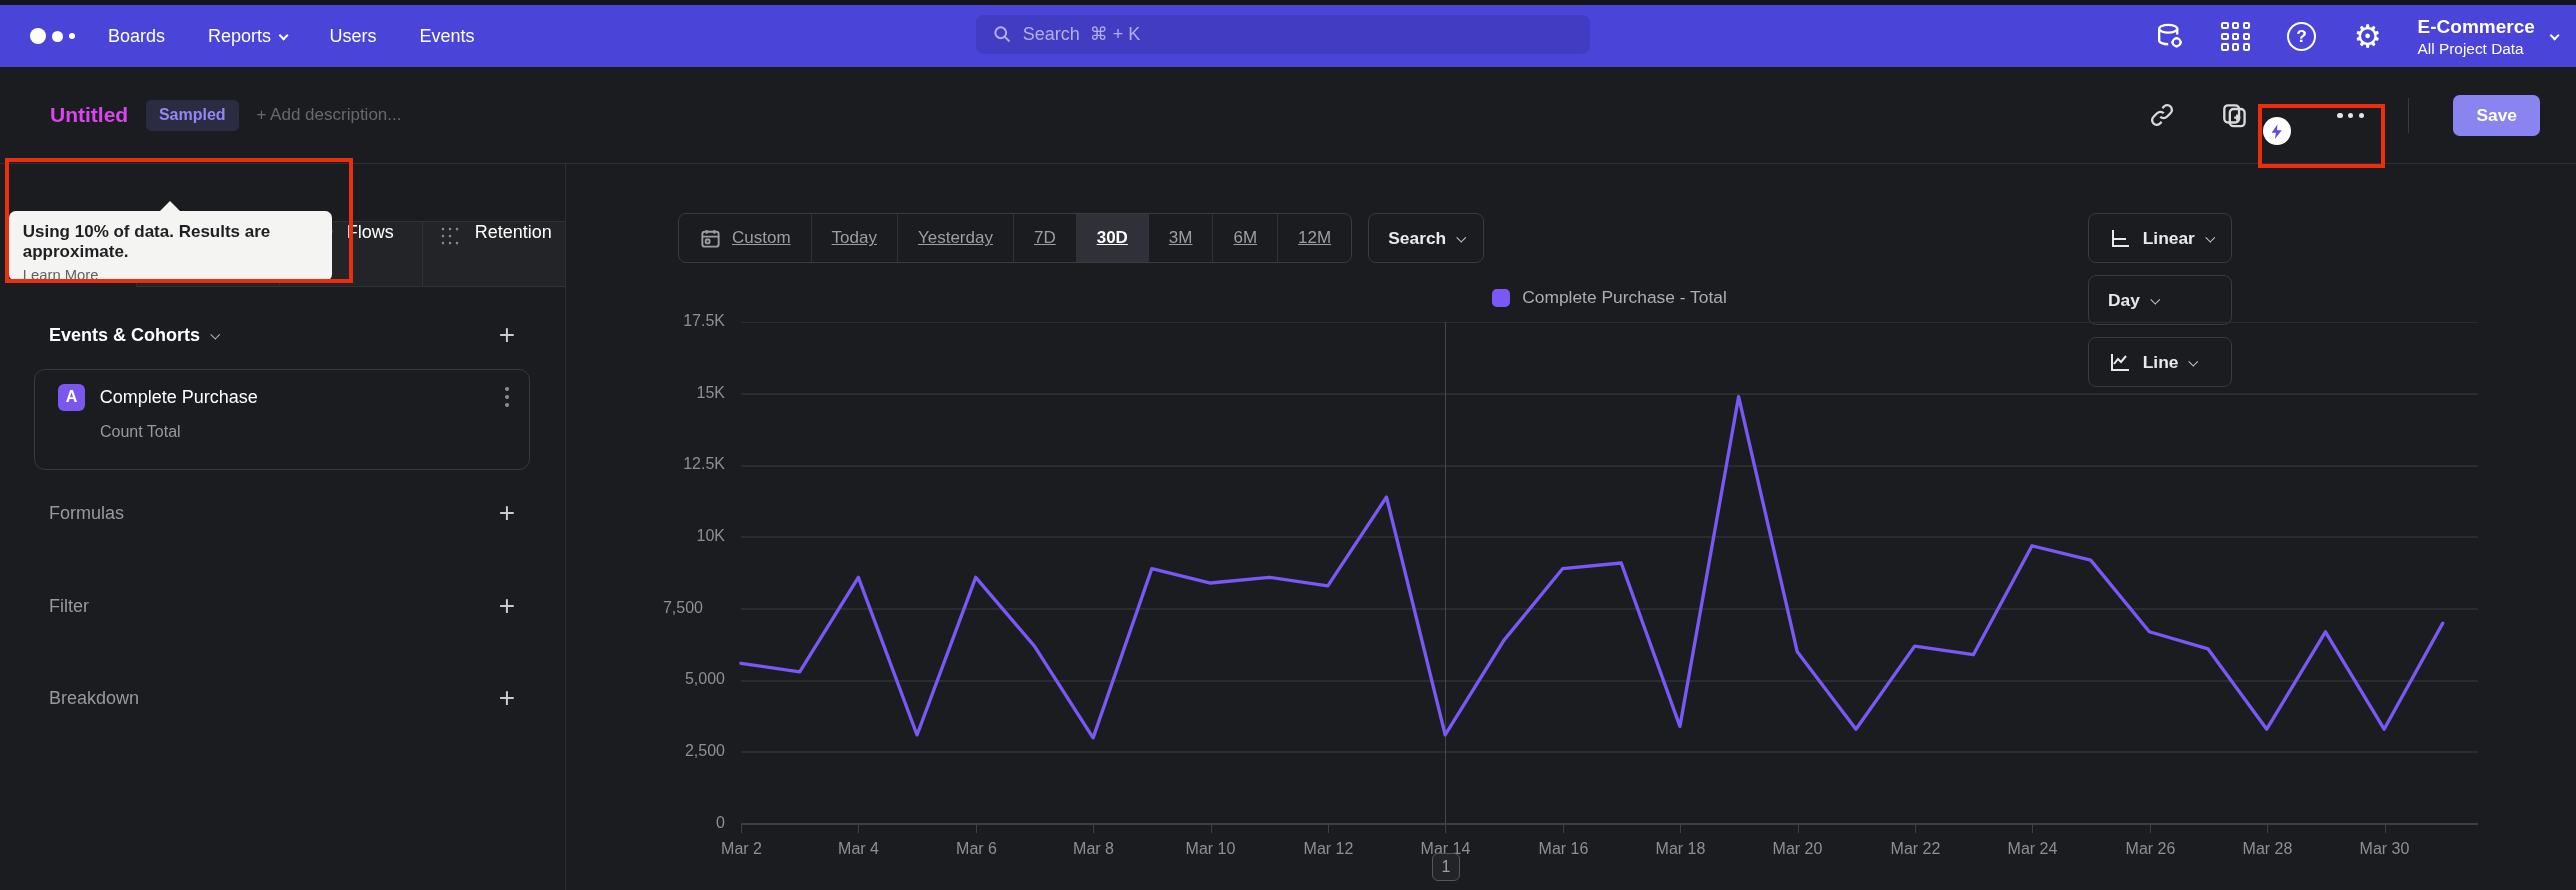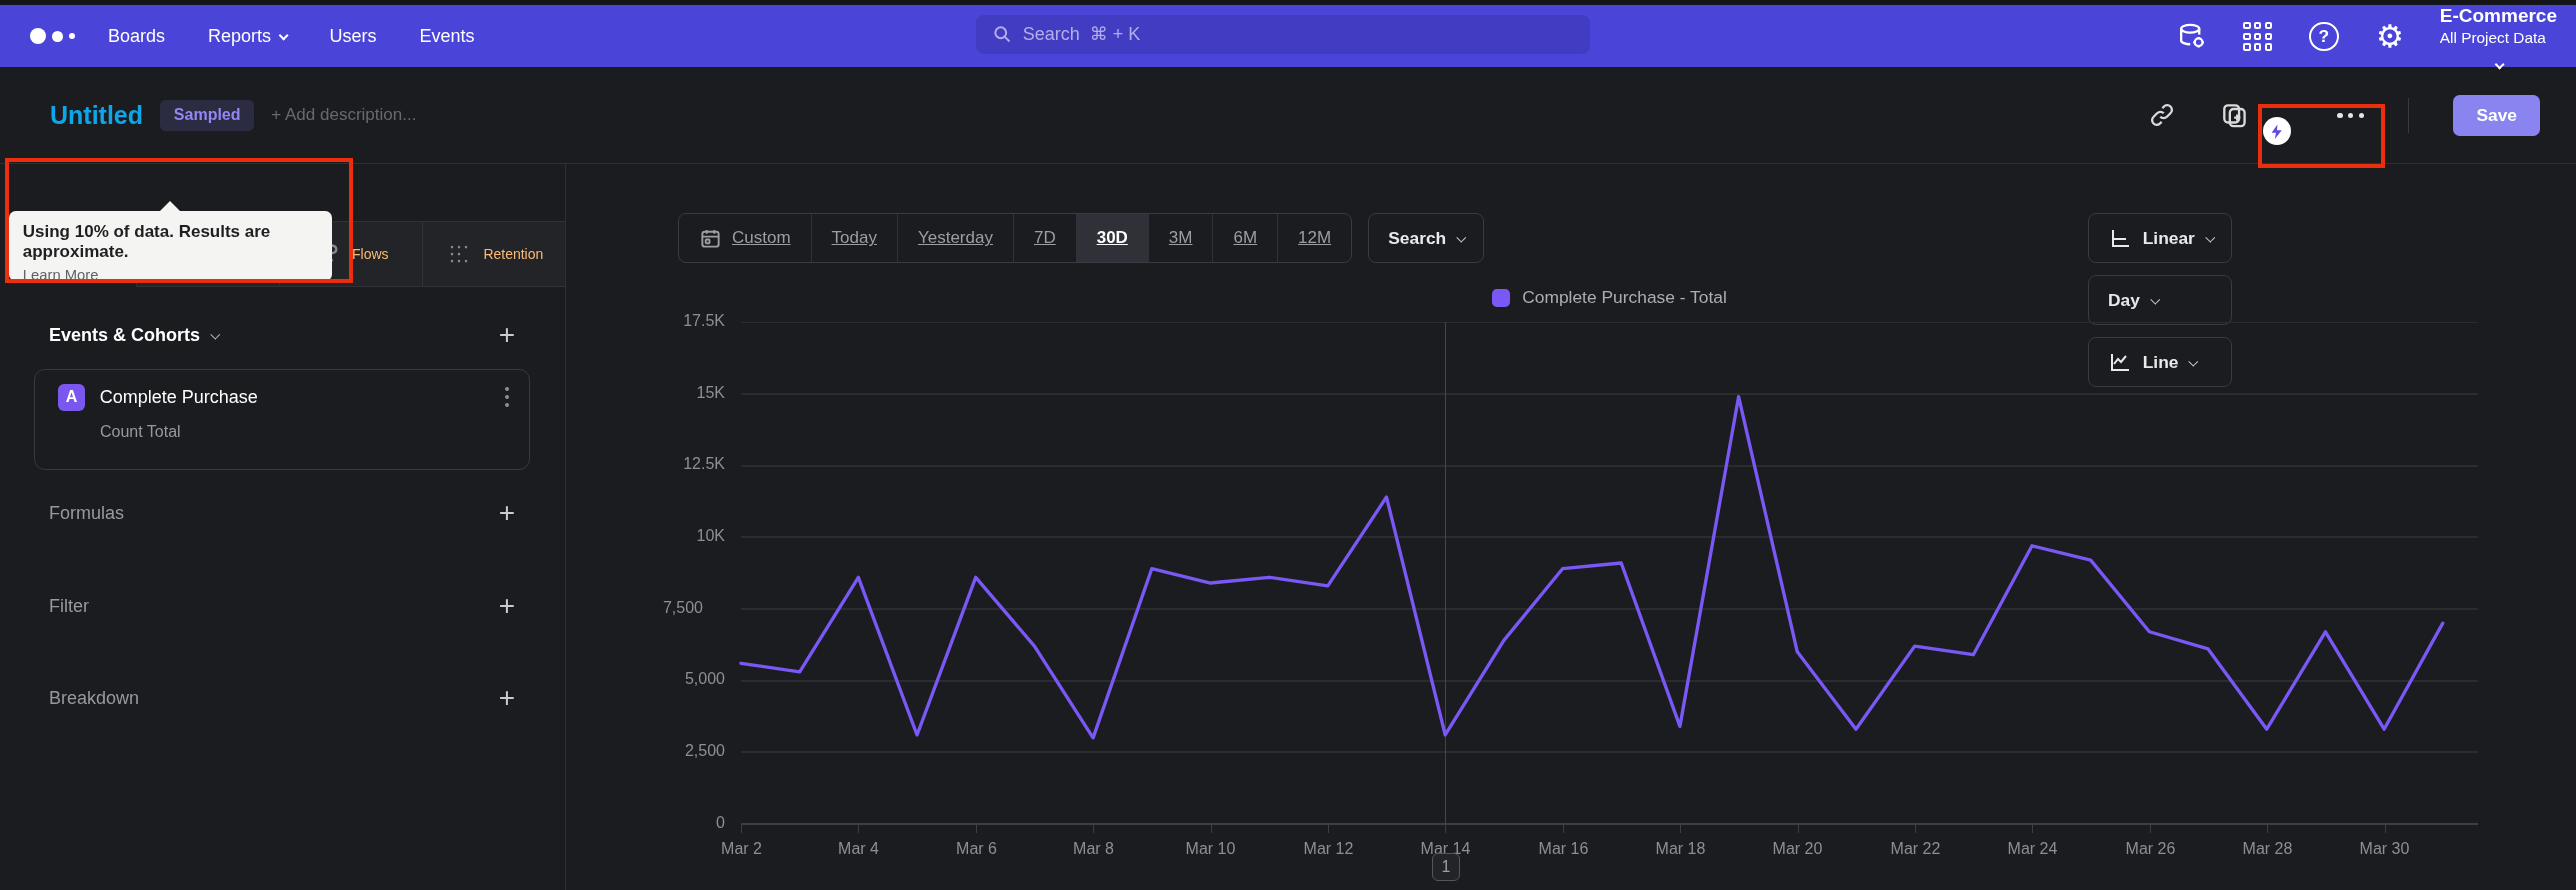--- a/index.html
+++ b/index.html
@@ -23,29 +23,29 @@
   .search-wrap input { flex:1; background:transparent; border:none; outline:none; color:#dcd9f6;
           font-size:18px; font-family:inherit; }
   .search-wrap input::placeholder { color:#b3aeea; }
   .nav-right { position:absolute; right:19px; top:0; height:62px; display:flex; align-items:center; gap:34px; }
   .nav-ic { width:32px; height:32px; display:flex; align-items:center; justify-content:center; color:#fff; cursor:pointer; }
   .grid9 { display:grid; grid-template-columns:repeat(3,7.4px); grid-template-rows:repeat(3,7.4px); gap:3.4px; }
   .grid9 i { background:transparent; border:2px solid #fff; border-radius:2px; }
   .help-ic { width:29.5px; height:29.5px; border:2px solid #fff; border-radius:50%; font-size:17.4px; font-weight:700;
           display:flex; align-items:center; justify-content:center; }
   .gear-ic { font-size:31px; line-height:1; }
-  .project { display:flex; align-items:center; gap:14.8px; cursor:pointer;flex-direction:column; }
+  .project { display:flex; align-items:center; gap:14.8px; cursor:pointer; }
   .project .names { display:flex; flex-direction:column; line-height:1.25; }
   .project .p1 { font-size:19px; font-weight:700; }
   .project .p2 { font-size:15.4px; font-weight:400; }
 
   
   .title-row { position:relative; height:97px; border-bottom:1.3px solid #2f3035; display:flex; align-items:center; }
   .title-left { display:flex; align-items:center; margin-left:50px; gap:17.4px; }
-  .doc-title { color:#0ea5e9; font-size:25px; font-weight:600; }
+  .doc-title { color:#d946ef; font-size:21px; font-weight:600; }
   .badge-sampled { background:#2b2b41; color:#9486f3; font-size:16px; font-weight:600;
         padding:6.7px 13.4px; border-radius:5.4px; cursor:pointer; }
   .add-desc { color:#66696e; font-size:17px; cursor:text; }
   .title-right { position:absolute; right:36px; top:0; height:100%; display:flex; align-items:center; gap:44px; }
   .t-ic { color:#d9dadc; display:flex; align-items:center; justify-content:center; cursor:pointer; }
   .toggle-wrap { position:relative; }
   .toggle { width:65px; height:32px; background:#8d86f2; border-radius:16px; position:relative; cursor:pointer; }
   .knob { position:absolute; right:2px; top:2px; width:28px; height:28px; border-radius:50%; background:#fff;
         display:flex; align-items:center; justify-content:center; }
   .dots-h { display:flex; gap:5.4px; }
@@ -68,22 +68,22 @@
 
   
   .content { position:relative; height:726px; }
   .sidebar { position:absolute; left:0; top:0; bottom:0; width:566px; border-right:1.3px solid #2f3035; }
 
   .tabs-row { position:absolute; top:57px; left:0; width:100%; height:66px; }
   .tab-active { position:absolute; left:0; top:0; width:136px; height:100%; display:flex; align-items:center;
         justify-content:center; gap:10.7px; color:#fff; font-size:18px; font-weight:600; cursor:pointer; }
   .tabs-inactive { position:absolute; left:136px; right:0; top:0; bottom:0; background:#232428;
         border:1.3px solid #313237; border-right:none; border-top-left-radius:9.4px; display:flex; }
-  .tab { flex:1; display:flex; align-items:center; justify-content:center; gap:10.7px; color:#fdba74;
-        font-size:14px; font-weight:500; cursor:pointer; }
+  .tab { flex:1; display:flex; align-items:flex-start; justify-content:center; gap:10.7px; color:#ffffff;
+        font-size:18px; font-weight:500; cursor:pointer; }
   .tab + .tab { border-left:1.3px solid #313237; }
   .funnel-ic { display:flex; align-items:flex-end; gap:3.4px; }
   .funnel-ic i { width:6.7px; background:transparent; border:2px solid #85888d; border-radius:3.4px; }
 
   .section-head { position:absolute; top:155px; left:49px; right:50px; height:32px; display:flex;
         align-items:center; justify-content:space-between; }
   .sh-left { display:flex; align-items:center; gap:10.7px; color:#fff; font-size:18px; font-weight:600; cursor:pointer; }
   .sh-left .chev { border-color:#b9bbbf; border-width:1.7px; width:6.7px; height:6.7px; }
   .plus { color:#c9cbce; font-size:28px; font-weight:300; line-height:1; cursor:pointer; }
 

